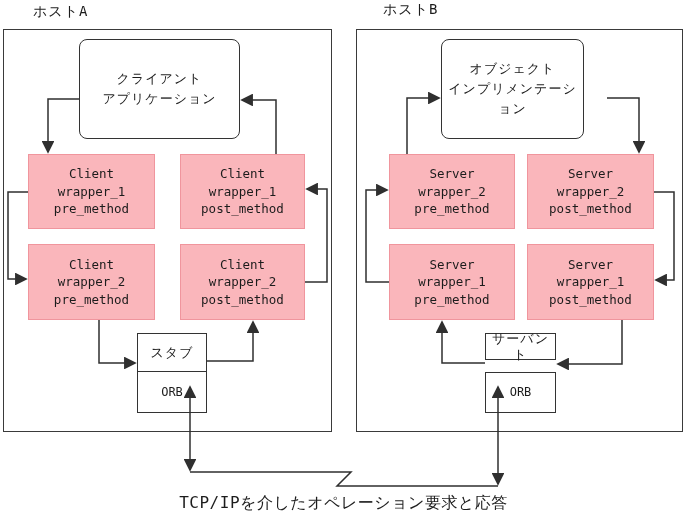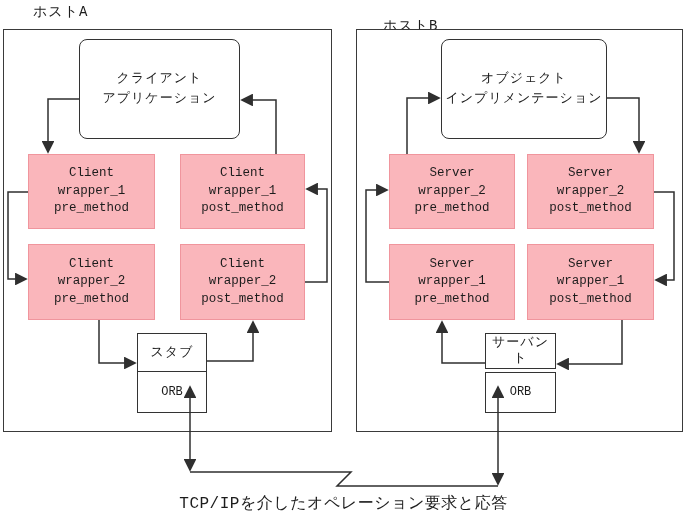--- a/index.html
+++ b/index.html
@@ -1,21 +1,21 @@
 <!DOCTYPE html>
 <html><head>
 <meta charset="utf-8">
 <style>
   html,body{margin:0;padding:0;background:#ffffff;}
   .canvas{
     position:relative;width:687px;height:517px;background:#ffffff;
     font-family:"DejaVu Sans Mono","DejaVu Sans","Liberation Sans",sans-serif;
     color:#1c1c1c;overflow:hidden;
   }
-  .abs{position:absolute;box-sizing:border-box;font-family:Liberation Mono, monospace;}
+  .abs{position:absolute;box-sizing:border-box;}
   .host-panel{border:1.5px solid #3a3a3a;background:#ffffff;}
   .host-label{font-size:14px;letter-spacing:1px;white-space:nowrap;}
   .rounded-node{
     border:1.6px solid #333333;border-radius:8px;background:#ffffff;
     display:flex;align-items:center;justify-content:center;text-align:center;
     white-space:pre-line;font-size:13px;line-height:20px;letter-spacing:1px;
   }
   .wrapper-node{
     display:flex;align-items:center;justify-content:center;text-align:center;
     white-space:pre-line;font-size:12.5px;line-height:17.5px;
@@ -30,28 +30,28 @@
   .caption{width:100%;text-align:center;font-size:16px;letter-spacing:0.5px;}
   svg.overlay{position:absolute;left:0;top:0;pointer-events:none;}
   .edge{fill:none;stroke-width:1.5px;}
 </style>
 </head>
 <body>
 
 <div class="canvas">
 
   <div class="abs host-label" style="left:33px;top:3px;">ホストA</div>
-  <div class="abs host-label" style="left:383px;top:17px;">ホストB</div>
+  <div class="abs host-label" style="left:383px;top:1px;">ホストB</div>
 
   <div class="abs host-panel" style="left:3px;top:29px;width:329px;height:403px;"></div>
   <div class="abs host-panel" style="left:356px;top:29px;width:327px;height:403px;"></div>
 
   <div class="abs rounded-node" style="left:79px;top:39px;width:161px;height:100px;">クライアント
 アプリケーション</div>
-  <div class="abs rounded-node" style="left:441px;top:39px;width:166px;height:100px;">オブジェクト
+  <div class="abs rounded-node" style="left:441px;top:39px;width:143px;height:100px;">オブジェクト
 インプリメンテーション</div>
 
   <div class="abs wrapper-node" style="left: 28px; top: 154px; width: 127px; height: 75px; background: rgb(250, 182, 187); border-color: rgb(240, 149, 157);">Client
 wrapper_1
 pre_method</div>
   <div class="abs wrapper-node" style="left: 180px; top: 154px; width: 125px; height: 75px; background: rgb(250, 182, 187); border-color: rgb(240, 149, 157);">Client
 wrapper_1
 post_method</div>
   <div class="abs wrapper-node" style="left: 28px; top: 244px; width: 127px; height: 76px; background: rgb(250, 182, 187); border-color: rgb(240, 149, 157);">Client
 wrapper_2
@@ -68,21 +68,21 @@
 post_method</div>
   <div class="abs wrapper-node" style="left: 389px; top: 244px; width: 126px; height: 76px; background: rgb(250, 182, 187); border-color: rgb(240, 149, 157);">Server
 wrapper_1
 pre_method</div>
   <div class="abs wrapper-node" style="left: 527px; top: 244px; width: 127px; height: 76px; background: rgb(250, 182, 187); border-color: rgb(240, 149, 157);">Server
 wrapper_1
 post_method</div>
 
   <div class="abs small-node" style="left:137px;top:333px;width:70px;height:40px;">スタブ</div>
   <div class="abs small-node orb-node" style="left:137px;top:370.5px;width:70px;height:42px;">ORB</div>
-  <div class="abs small-node" style="left:485px;top:333px;width:71px;height:36px;">サーバン
+  <div class="abs small-node" style="left:485px;top:333px;width:71px;height:27px;">サーバン
 ト</div>
   <div class="abs small-node orb-node" style="left:485px;top:371.5px;width:71px;height:41px;">ORB</div>
 
   <div class="abs caption" style="left:0;top:493px;">TCP/IPを介したオペレーション要求と応答</div>
 
   <svg class="overlay" width="687" height="517" viewBox="0 0 687 517" id="edges-svg">
     <defs>
       <marker id="arrowhead" viewBox="0 0 10 10" refX="8.6" refY="5" markerWidth="9.5" markerHeight="8.5" orient="auto-start-reverse">
         <path d="M0,0 L10,5 L0,10 z" fill="#2f2f2f"></path>
       </marker>

